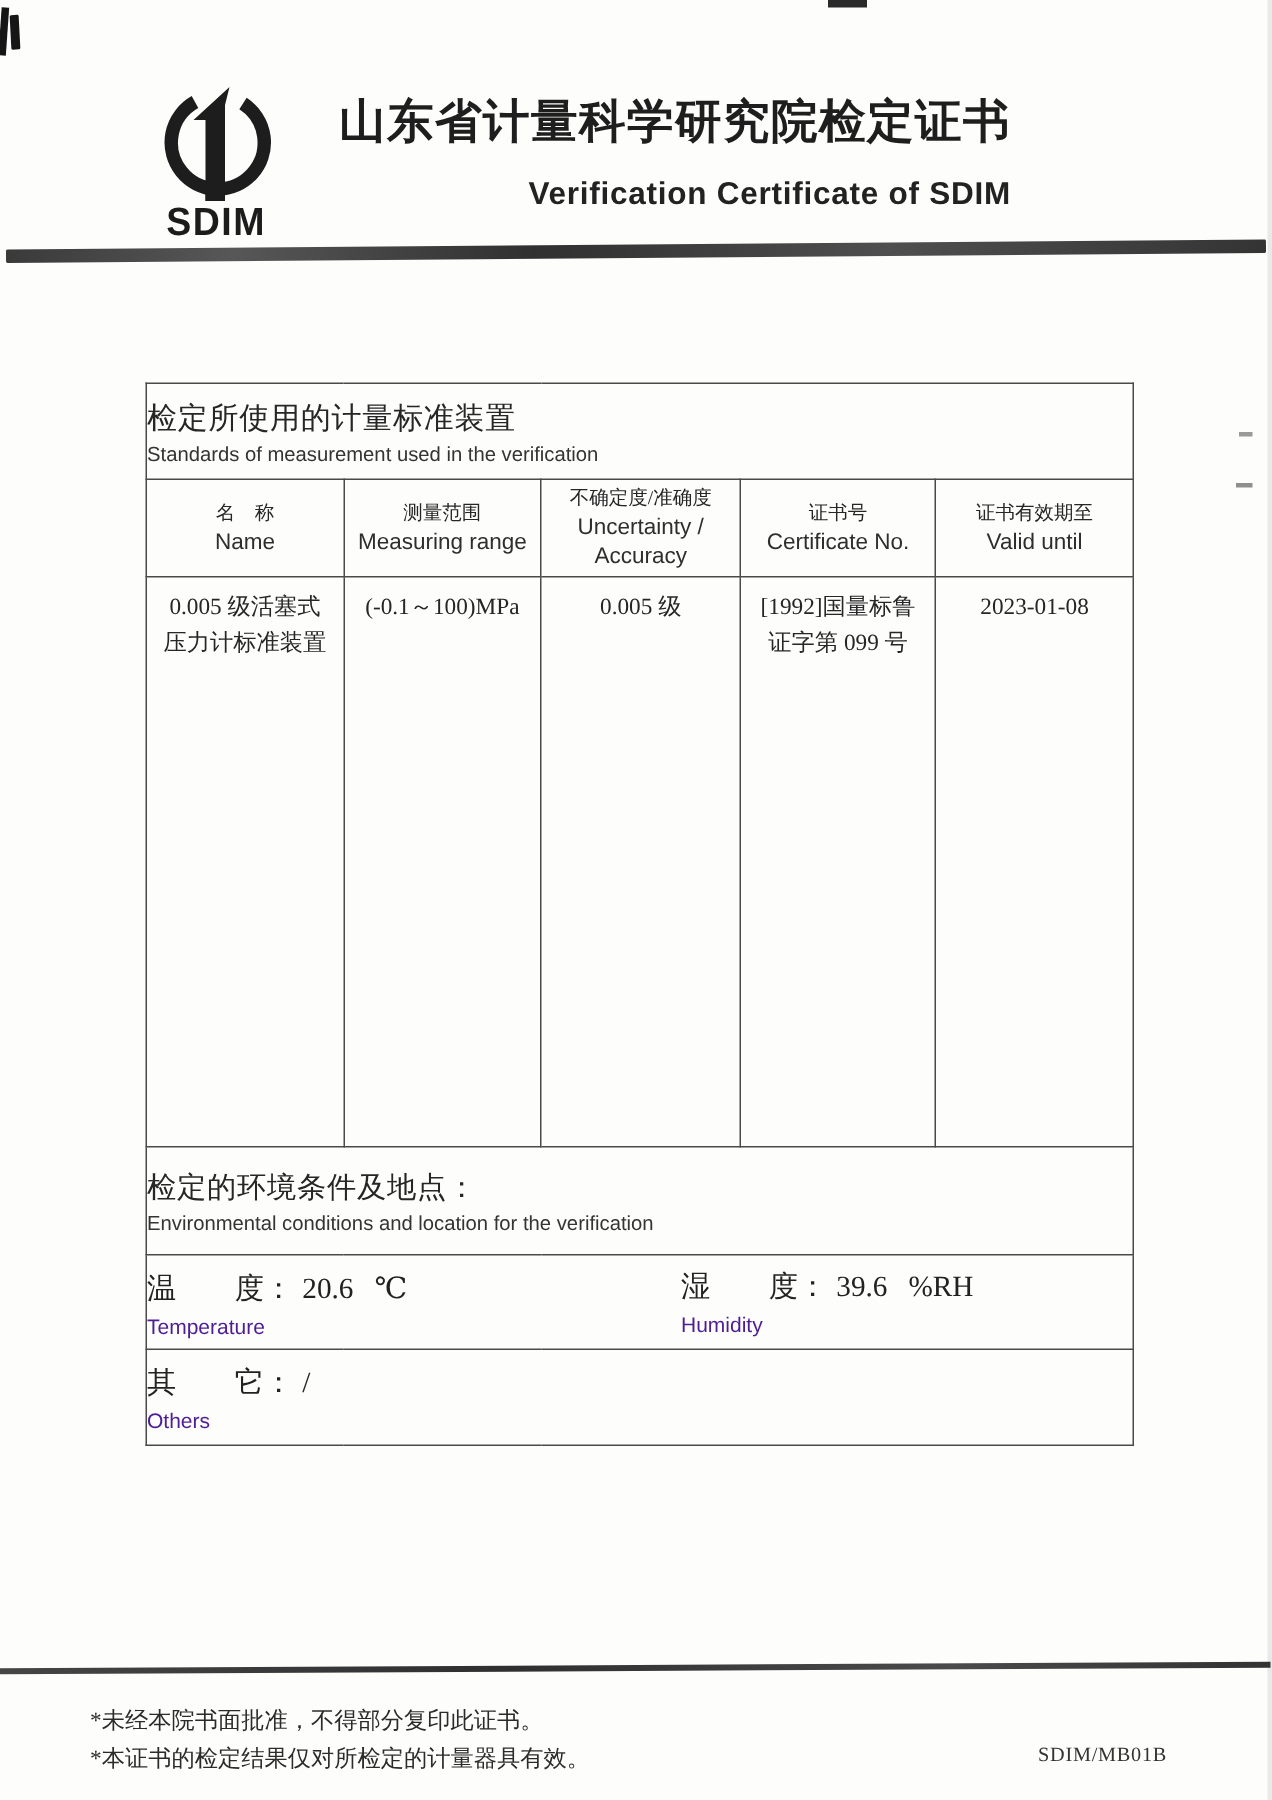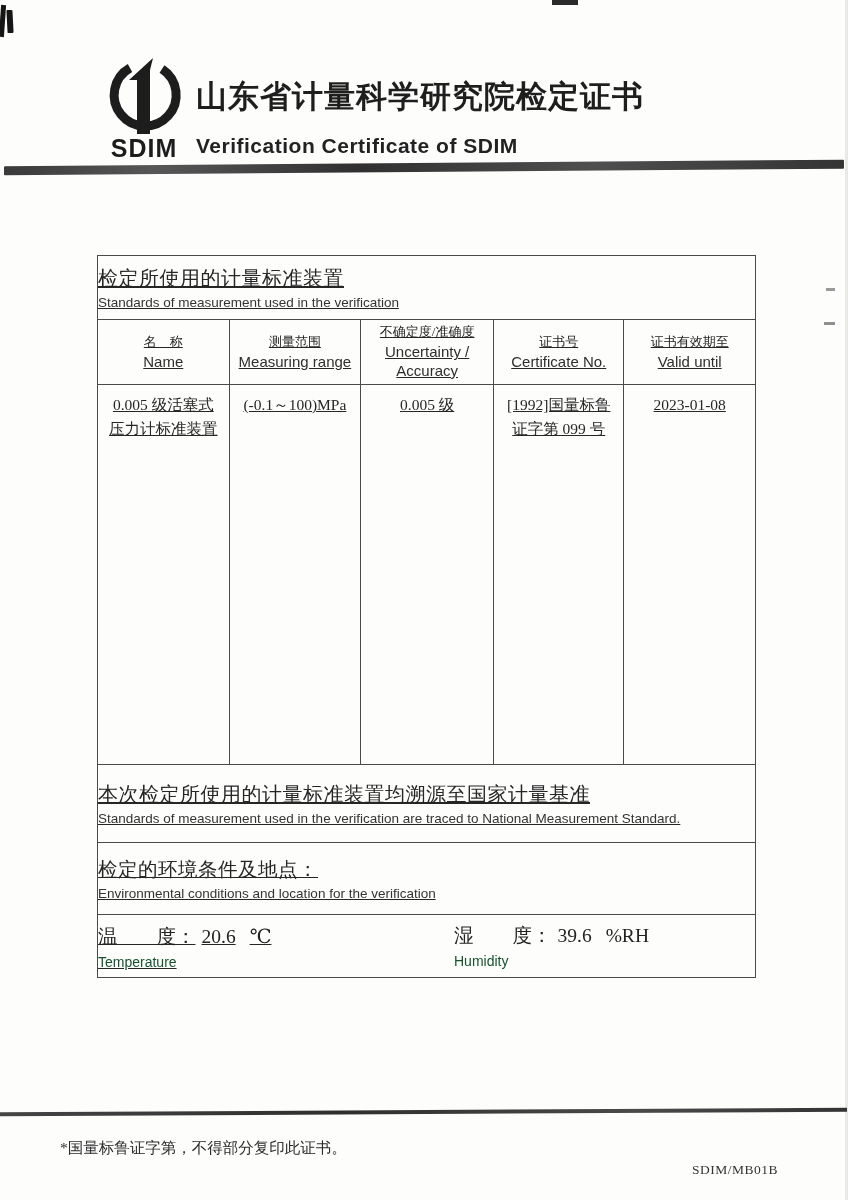--- a/index.html
+++ b/index.html
@@ -12,21 +12,21 @@
   .page{position:absolute;inset:0;}
 
   
   .logo{position:absolute;left:88px;top:56px;width:112px;text-align:center;}
   .logo svg{display:block;margin:0 auto;}
   .logo .sdim{
     font-family:"Liberation Sans","DejaVu Sans",sans-serif;
     font-weight:bold;font-size:25px;letter-spacing:1px;color:#1c1c1c;
     margin-top:-6px;transform:scaleY(1.05);
   }
-  .titles{position:absolute;left:196px;top:76px;width:478px;text-align:left;}
+  .titles{position:absolute;left:196px;top:60px;width:478px;text-align:right;}
   .title-zh{
     font-family:"Liberation Sans","DejaVu Sans",sans-serif;
     font-weight:700;font-size:31px;letter-spacing:1px;color:#1e1e1e;
     white-space:nowrap;
   }
   .title-en{
     font-family:"Liberation Sans","DejaVu Sans",sans-serif;
     font-weight:700;font-size:21px;letter-spacing:0.5px;color:#222;
     margin-top:16px;
   }
@@ -46,21 +46,21 @@
   .certno .line1{font-size:19.5px;color:#222;}
   .certno .num{font-size:20px;letter-spacing:0.5px;}
   .certno .line2{
     font-family:"Liberation Sans","DejaVu Sans",sans-serif;
     font-size:13px;color:#3a3a3a;margin:7px 0 0 18px;
   }
 
   
   table.cert{
     position:absolute;left:97px;top:255px;width:659px;
-    border-collapse:collapse;table-layout:fixed;text-decoration:underline;
+    border-collapse:collapse;table-layout:fixed;
   }
   table.cert td,table.cert th{
     border:1.5px solid #4a4a4a;padding:0;vertical-align:middle;
     font-weight:normal;color:#262626;
   }
   td.pad{padding:7px 13px;}
   .zh-big{font-size:20px;letter-spacing:0.5px;}
   .en-sub{
     font-family:"Liberation Sans","DejaVu Sans",sans-serif;
     font-size:13.5px;color:#343434;margin-top:3px;
@@ -78,21 +78,21 @@
   tr.r-envtitle .zh-big{font-size:19.5px;}
   tr.r-temphum td{height:62px;position:relative;}
   tr.r-others td{height:63px;}
   tr.r-loc td{height:67px;}
 
   .field .line{font-size:19.5px;color:#222;}
   .field .val{margin-left:6px;}
   .field .unit{margin-left:14px;}
   .field .en{
     font-family:"Liberation Sans","DejaVu Sans",sans-serif;
-    font-size:14px;color:#14532d;margin-top:4px;
+    font-size:14px;color:#4c1d95;margin-top:4px;
   }
   .hum-group{position:absolute;left:356px;top:7px;}
 
   
   .rule-bottom{
     position:absolute;left:0;top:1110px;width:847px;height:4px;
     background:linear-gradient(90deg,#454545,#2f2f2f 40%,#4a4a4a 75%,#333);
     transform:rotate(-0.3deg);
   }
   .footnotes{position:absolute;left:60px;top:1136px;font-size:15.5px;line-height:1.6;color:#2b2b2b;}
@@ -178,26 +178,20 @@
     </tr>
 
     <tr class="r-data">
       <td>0.005 级活塞式压力计标准装置</td>
       <td>(-0.1～100)MPa</td>
       <td>0.005 级</td>
       <td>[1992]国量标鲁证字第 099 号</td>
       <td>2023-01-08</td>
     </tr>
 
-    <tr class="r-trace">
-      <td colspan="5" class="pad">
-        <div class="zh-big">本次检定所使用的计量标准装置均溯源至国家计量基准</div>
-        <div class="en-sub">Standards of measurement used in the verification are traced to National Measurement Standard.</div>
-      </td>
-    </tr>
 
     <tr class="r-envtitle">
       <td colspan="5" class="pad">
         <div class="zh-big">检定的环境条件及地点：</div>
         <div class="en-sub">Environmental conditions and location for the verification</div>
       </td>
     </tr>
 
     <tr class="r-temphum">
       <td colspan="5" class="pad">
@@ -209,23 +203,34 @@
         </div>
         <div class="field hum-group">
           <div class="line">
             <span>湿　　度：</span><span class="val">39.6</span><span class="unit">%RH</span>
           </div>
           <div class="en">Humidity</div>
         </div>
       </td>
     </tr>
 
+    <tr class="r-others">
+      <td colspan="5" class="pad">
+        <div class="field">
+          <div class="line">
+            <span>其　　它：</span><span class="val">/</span>
+          </div>
+          <div class="en">Others</div>
+        </div>
+      </td>
+    </tr>
 
   </tbody>
     </table>
 
   <div class="rule-bottom"></div>
   <div class="footnotes">
-    <div>*国量标鲁证字第，不得部分复印此证书。</div>
+    <div>*未经本院书面批准，不得部分复印此证书。</div>
+    <div>*本证书的检定结果仅对所检定的计量器具有效。</div>
   </div>
   <div class="formno">SDIM/MB01B</div>
 
 </div>
 
 </body></html>

